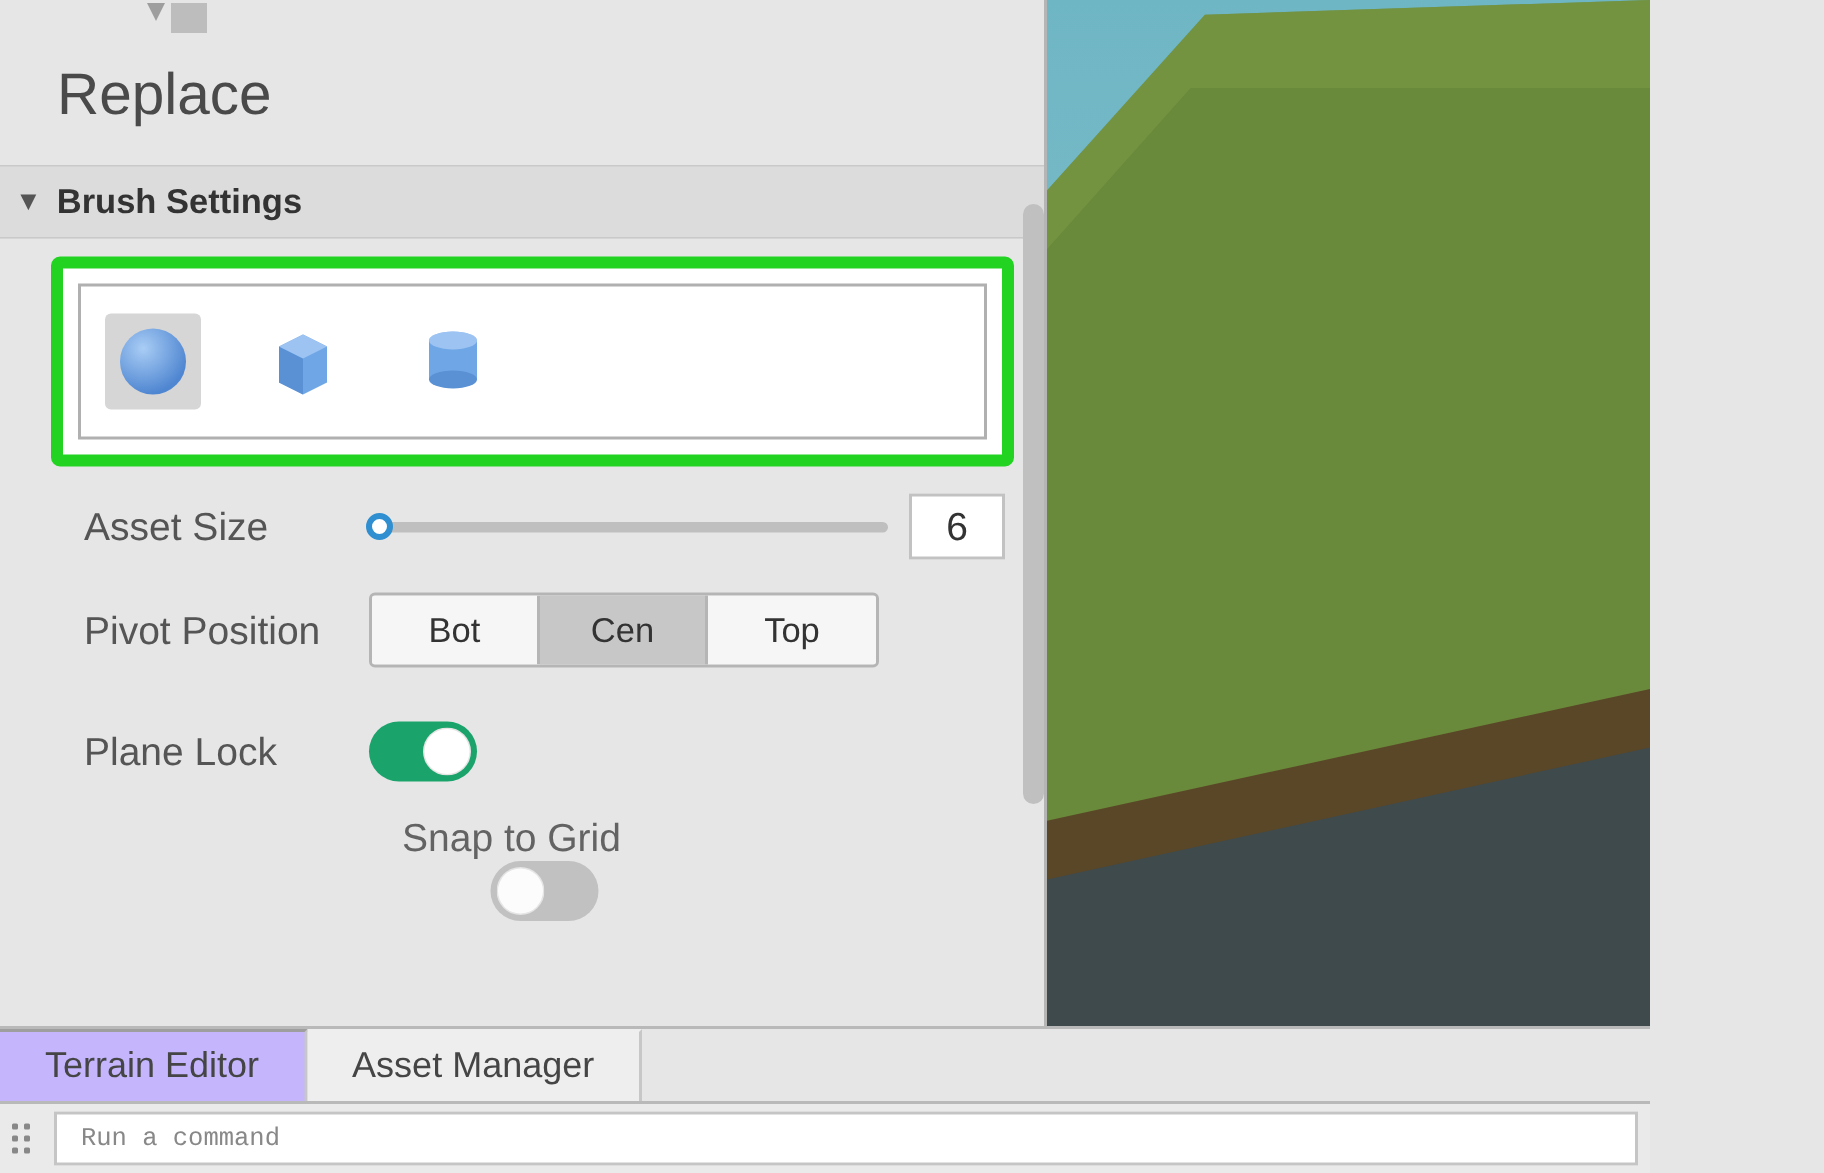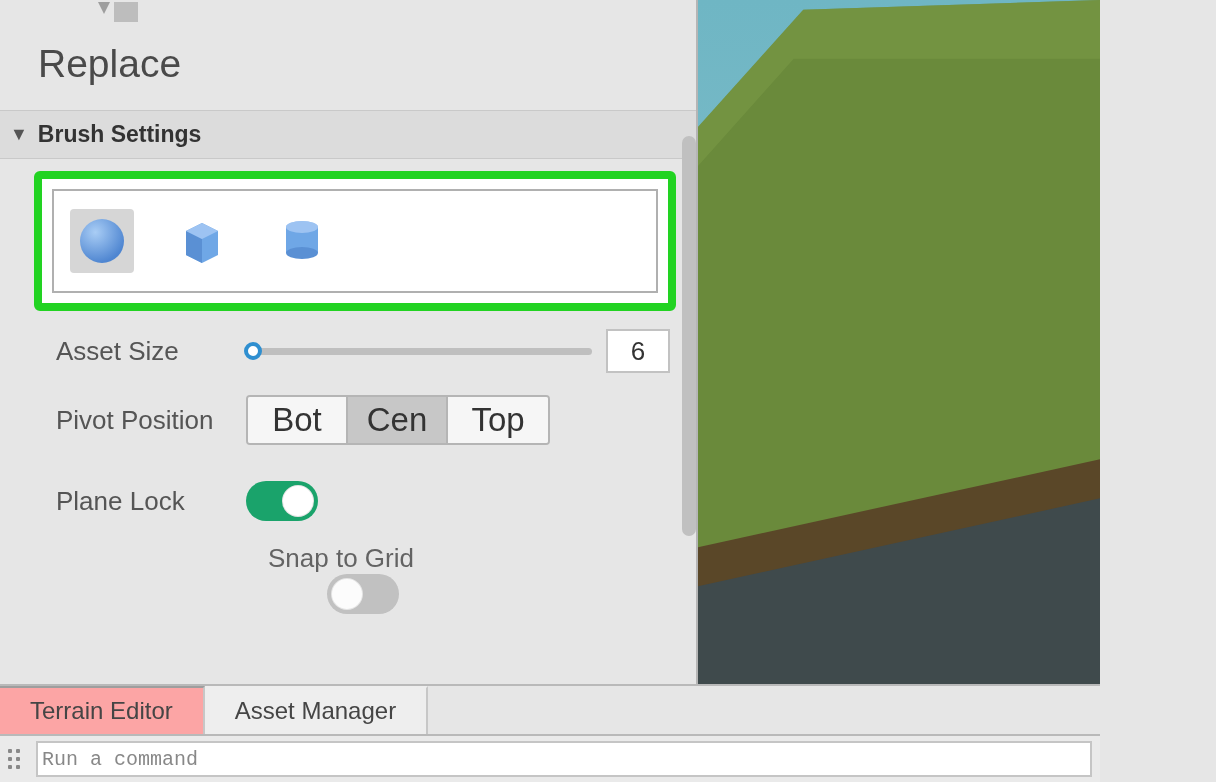--- a/index.html
+++ b/index.html
@@ -117,23 +117,23 @@
     font-size:26px; color:#333;
     display:flex; align-items:center; justify-content:center;
   }
 
   .seg{
     display:flex;
     border:2px solid #b5b5b5;
     border-radius:4px; overflow:hidden;
   }
   .seg-btn{
-    width:100px; height:46px;
+    width:112px; height:46px;
     display:flex; align-items:center; justify-content:center;
-    font-size:33px; color:#333;
+    font-size:23px; color:#333;
     background:#f6f6f6;
     border-right:2px solid #b5b5b5;
     cursor:pointer;
   }
   .seg-btn:last-child{ border-right:none; }
   .seg-btn.selected{ background:#c7c7c7; }
 
   .toggle{
     width:72px; height:40px; border-radius:20px;
     background:#1aa36b; position:relative; cursor:pointer;
@@ -176,21 +176,21 @@
   .tab{
     padding:0 30px;
     display:flex; align-items:center;
     font-size:24px; color:#454545;
     border-right:2px solid #c7c7c7;
     border-top:2px solid transparent;
     cursor:pointer;
     background:#eee;
   }
   .tab.active{
-    background:#fca5a5;
+    background:#c4b5fd;
     border-top:2px solid #9e9e9e;
   }
 
   
   .cmdbar{
     height:48px;
     display:flex; align-items:center;
     border-top:2px solid #b9b9b9;
     background:#eaeaea;
     padding:6px 8px;
@@ -201,22 +201,22 @@
   }
   .drag-dots div{
     display:flex; gap:4px;
   }
   .drag-dots span{
     width:4px; height:4px; background:#888; border-radius:1px; display:block;
   }
   .cmd-input{
     flex:1; height:36px; border:2px solid #c5c5c5; background:#fff;
     font-family: "Consolas","Courier New",monospace;
-    font-size:20px; color:#888;
-    display:flex; align-items:center; padding:0 4px;
+    font-size:17px; color:#888;
+    display:flex; align-items:center; padding:0 16px;
   }
 </style>
 </head>
 <body>
 
 <div class="root">
 
   <div class="main">
 
     <div class="panel">

